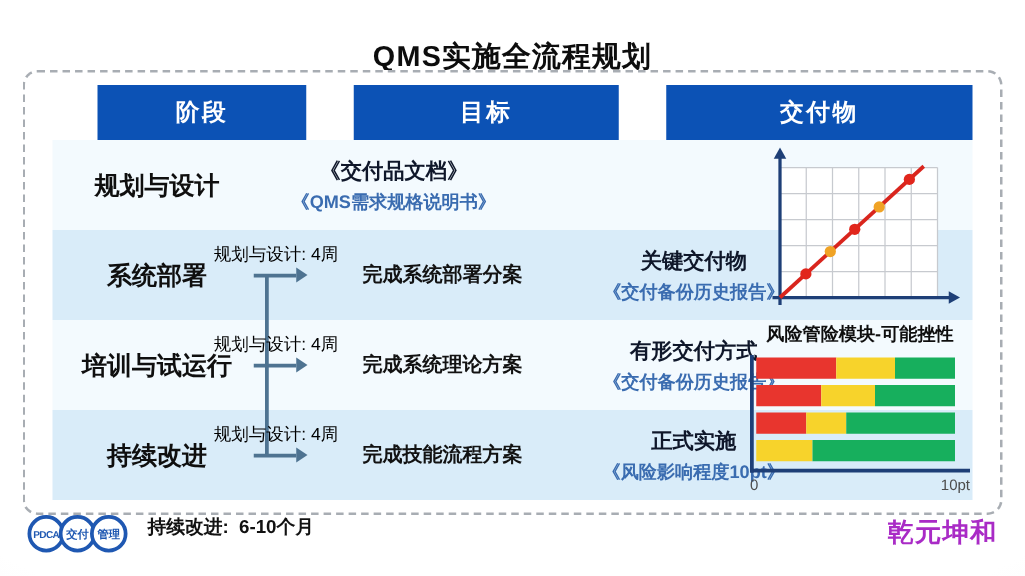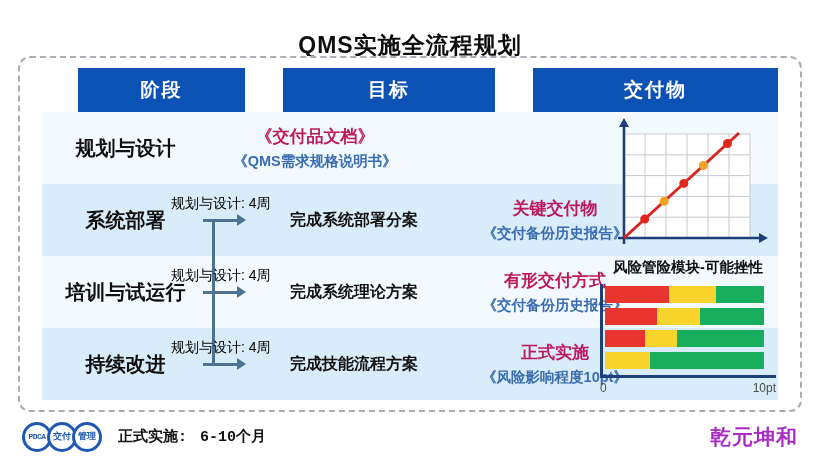--- a/index.html
+++ b/index.html
@@ -48,36 +48,36 @@
   .duration {
     position:absolute; left:-38px; top:11px; width:150px; z-index:6;
     font-size:14px; font-weight:400; color:#000000; white-space:nowrap;
   }
   .goal-text {
     position:absolute; left:52px; right:2px; top:0; bottom:0;
     display:flex; align-items:center; justify-content:center;
     font-size:16px; font-weight:700; color:#121212; white-space:nowrap;
   }
   .d-text { width:212px; text-align:center; }
-  .d-title { font-size:17px; font-weight:800; color:#be185d; }
+  .d-title { font-size:17px; font-weight:800; color:#0f172a; }
   .d-sub { font-size:14.5px; font-weight:600; color:#3a6cb0; margin-top:4px; }
   .line-chart { position:absolute; right:30px; top:58px; width:160px; height:136px; }
   .bar-chart { position:absolute; right:24px; top:200px; width:176px; }
   .bar-title { font-size:14.5px; font-weight:800; color:#0e0e0e; text-align:center; white-space:nowrap; }
   .bars {
     margin-top:7px; border-left:3px solid #1e3f77; border-bottom:3px solid #1e3f77;
     padding:2px 12px 6px 2px;
   }
   .bar-row { display:flex; height:17px; margin-bottom:5px; }
   .bar-row:last-child { margin-bottom:0; }
   .bar-row span { display:block; height:100%; }
   .bar-axis { display:flex; justify-content:space-between; font-size:12px; color:#4c4c4c; margin-top:3px; }
   .footer {
     position:absolute; left:0; bottom:0; width:820px; height:49px;
-    display:flex; align-items:center; padding:0 22px;font-family:Liberation Mono, monospace;
+    display:flex; align-items:flex-start; padding:0 22px;
   }
   .badges { display:flex; align-items:center; margin-right:16px; }
   .badge {
     width:30px; height:30px; border:3px solid #1f58b2; border-radius:50%;
     background:#ffffff; color:#1f58b2; font-weight:800;
     display:flex; align-items:center; justify-content:center;
   }
   .badge + .badge { margin-left:-5px; }
   .badge.b0 { font-size:8px; letter-spacing:-0.5px; }
   .badge.b1, .badge.b2 { font-size:9px; }
@@ -226,18 +226,18 @@
     </div>
   </div>
 
   <div class="footer">
     <div class="badges">
       <div class="badge b0">PDCA</div>
       <div class="badge b1">交付</div>
       <div class="badge b2">管理</div>
     </div>
     <div class="cycle">
-      <span class="cycle-label">正式实施:</span>
+      <span class="cycle-label">持续改进:</span>
       <span class="cycle-value">6-10个月</span>
     </div>
     <div class="brand">乾元坤和</div>
   </div>
 </div>
 
 </body></html>

